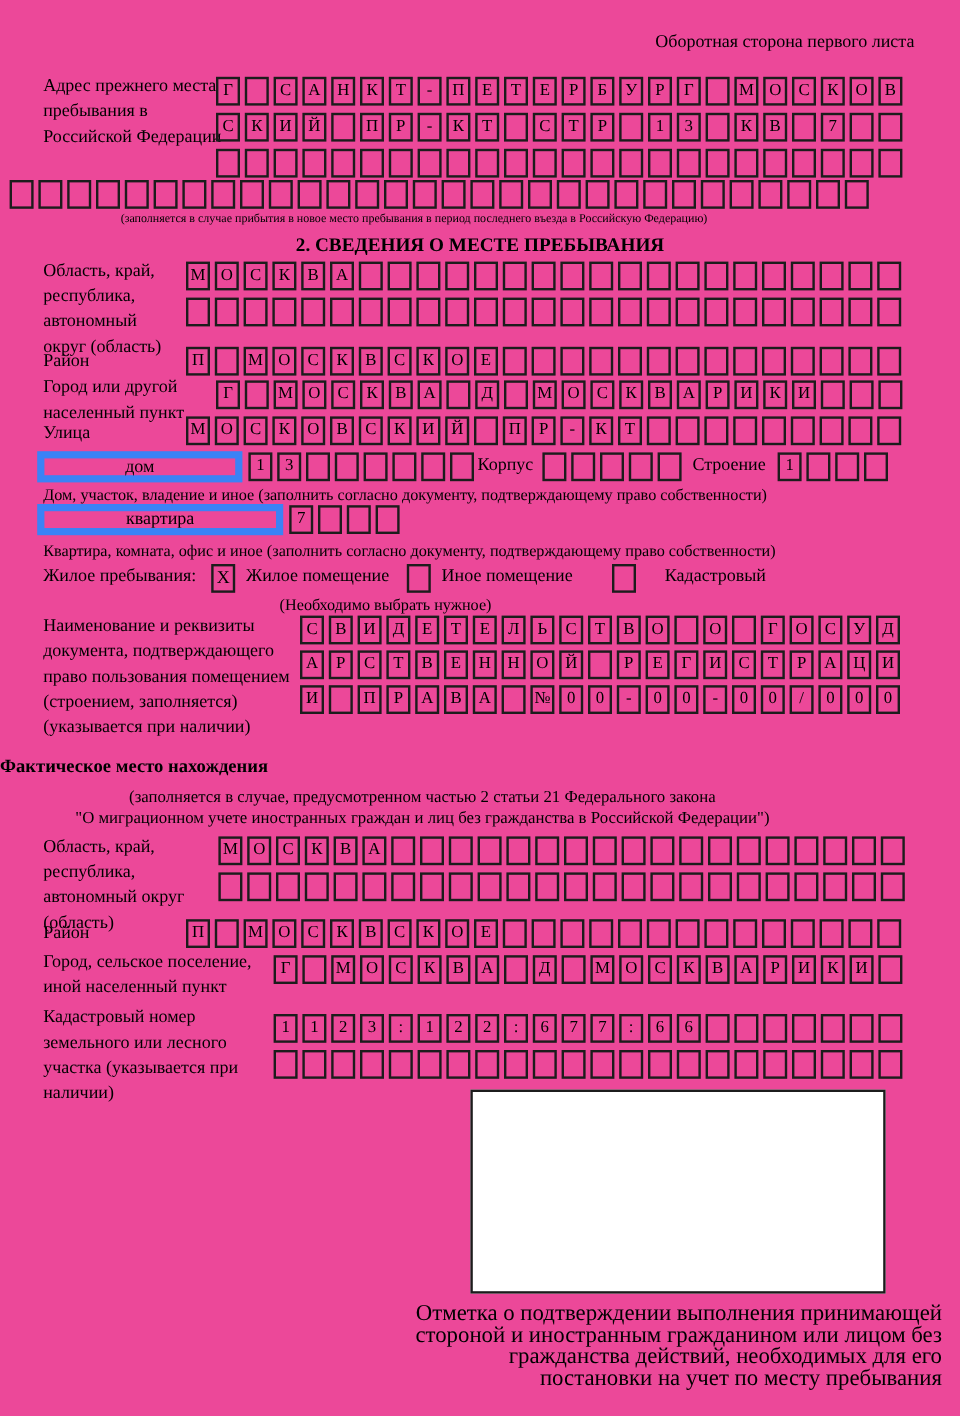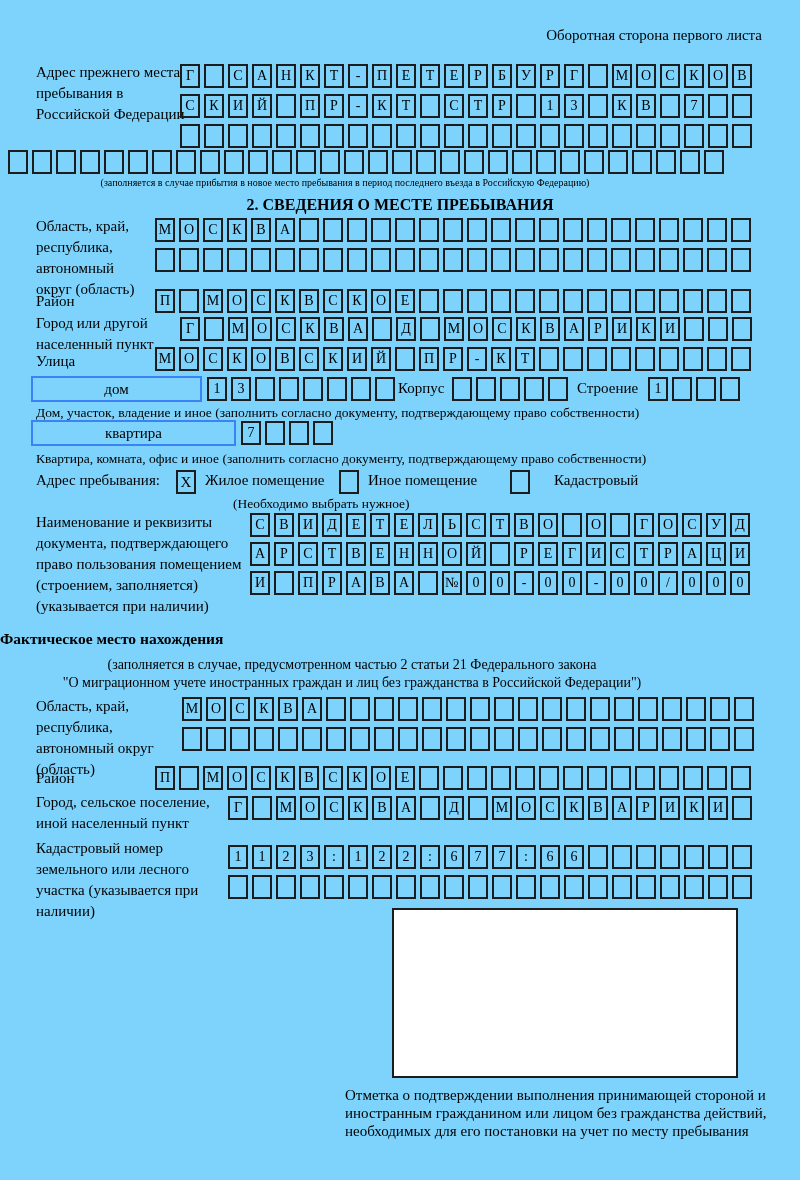--- a/index.html
+++ b/index.html
@@ -1,35 +1,35 @@
 <!DOCTYPE html>
 <html lang="ru"><head>
 <meta charset="utf-8">
 <style>
   html,body{margin:0;padding:0;background:#fff;}
-  .page{position:relative;width:800px;height:1180px;background:#7dd3fc;color:#000;
+  .page{position:relative;width:800px;height:1180px;background:#ec4899;color:#000;
         font-family:"Liberation Serif",serif;overflow:hidden;}
   .hdr{position:absolute;top:27px;right:38px;font-size:15px;}
   .lbl{position:absolute;font-size:15px;line-height:21px;}
   .cellrow{position:absolute;display:flex;}
   .cell{flex:none;width:20px;height:24px;border:2px solid #1c1c1c;box-sizing:border-box;
         margin-right:4px;text-align:center;font-size:14px;line-height:20px;
         font-family:"Liberation Serif",serif;}
-  .labelbox{position:absolute;height:26px;border:2px solid #3b82f6;box-sizing:border-box;
+  .labelbox{position:absolute;height:26px;border:6px solid #3b82f6;box-sizing:border-box;
         display:flex;align-items:center;justify-content:center;font-size:15px;}
   .inline-lbl{position:absolute;font-size:15px;}
   .chk{position:absolute;width:20px;height:24px;border:2px solid #1c1c1c;box-sizing:border-box;
         text-align:center;font-size:15px;line-height:20px;}
   .note{position:absolute;font-size:13.5px;}
   .note-center{position:absolute;left:17px;width:656px;text-align:center;font-size:10px;}
   .title-center{position:absolute;left:0;width:800px;text-align:center;font-weight:bold;font-size:16px;}
   .subtitle-center{position:absolute;left:0;width:800px;text-align:left;font-weight:bold;font-size:15.5px;}
   .lawnote{position:absolute;left:0;width:704px;text-align:center;font-size:14px;}
   .stampbox{position:absolute;border:2px solid #1c1c1c;box-sizing:border-box;background:#fff;}
-  .caption{position:absolute;text-align:left;font-size:15px;line-height:18px;}
+  .caption{position:absolute;text-align:right;font-size:19px;line-height:18px;}
 </style>
 </head>
 <body>
 
 <div class="page">
 
   <div class="hdr">Оборотная сторона первого листа</div>
 
   <div class="lbl" style="left:36px;top:62px;width:150px">Адрес прежнего места пребывания в Российской Федерации</div>
   <div class="cellrow" style="left:180px;top:64px">
@@ -318,21 +318,21 @@
 
   <div class="labelbox" style="left:31px;top:420px;width:205px">квартира</div>
   <div class="cellrow" style="left:241px;top:421px">
       <span class="cell">7</span>
       <span class="cell"></span>
       <span class="cell"></span>
       <span class="cell"></span>
     </div>
   <div class="note" style="left:36px;top:451px">Квартира, комната, офис и иное (заполнить согласно документу, подтверждающему право собственности)</div>
 
-  <div class="inline-lbl" style="left:36px;top:472px">Адрес пребывания:</div>
+  <div class="inline-lbl" style="left:36px;top:472px">Жилое пребывания:</div>
   <div class="chk" style="left:176px;top:470px">Х</div>
   <div class="inline-lbl" style="left:205px;top:472px">Жилое помещение</div>
   <div class="chk" style="left:339px;top:470px"></div>
   <div class="inline-lbl" style="left:368px;top:472px">Иное помещение</div>
   <div class="chk" style="left:510px;top:470px"></div>
   <div class="inline-lbl" style="left:554px;top:472px">Кадастровый</div>
   <div class="note" style="left:233px;top:496px">(Необходимо выбрать нужное)</div>
 
   <div class="lbl" style="left:36px;top:512px;width:216px">Наименование и реквизиты документа, подтверждающего право пользования помещением (строением, заполняется) (указывается при наличии)</div>
   <div class="cellrow" style="left:250px;top:513px">

